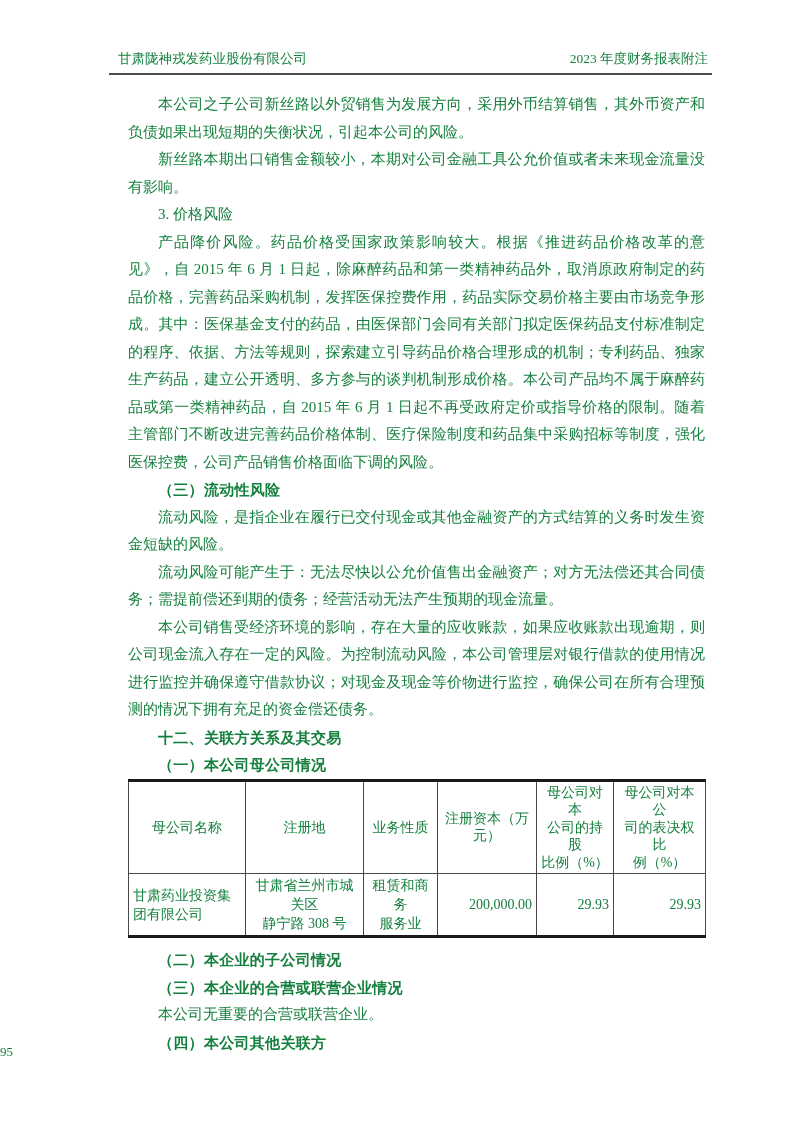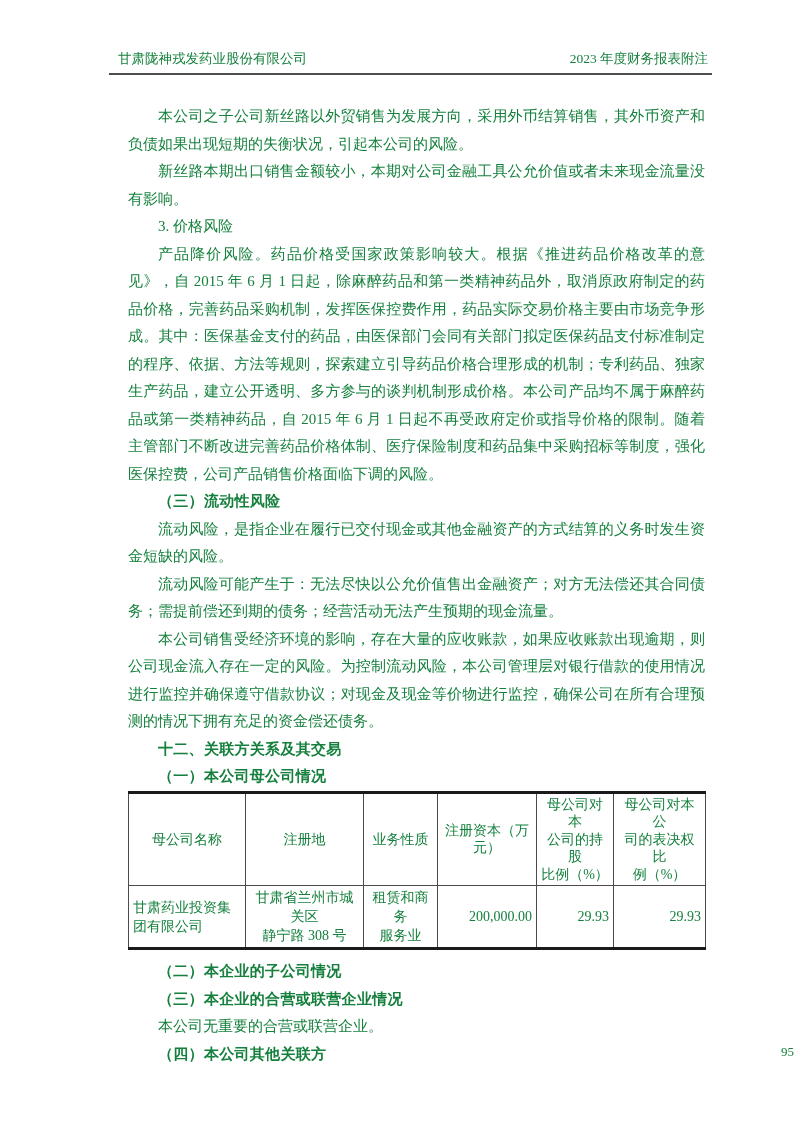--- a/index.html
+++ b/index.html
@@ -15,28 +15,28 @@
   .page-header {
     position:absolute; left:109px; top:50px; width:603px;
     box-sizing:border-box;
     display:flex; justify-content:space-between; align-items:flex-end;
     padding:0 4px 5px 9px;
     border-bottom:2px solid #4d4d4d;
     font-size:13.5px; line-height:18px;
     white-space:nowrap;
   }
   .content {
-    position:absolute; left:128px; top:103px; width:577px;
+    position:absolute; left:128px; top:91px; width:577px;
     font-size:15px; line-height:27.5px;
   }
   .content p { margin:0; text-indent:2em; text-align:justify; }
   .h {
     margin:0; text-indent:2em;
     font-weight:700;
-    font-family:Liberation Serif, serif;
+    font-family:Liberation Sans, sans-serif;
     font-size:15px; line-height:27.5px;
     letter-spacing:0.3px;
   }
   table.parent-table {
     width:577px; table-layout:fixed;
     border-collapse:collapse;
     border-top:3px solid #1a1a1a;
     border-bottom:3px solid #1a1a1a;
     font-size:14px;
   }
@@ -55,21 +55,21 @@
   }
   table.parent-table tbody tr { height:57px; }
   table.parent-table tbody td { line-height:19px; }
   .cl { display:block; }
   td.al { text-align:left; padding-left:7px; }
   td.ac { text-align:center; }
   td.ar { text-align:right; padding-right:5px; }
   .after-table { margin-top:8px; }
   .page-footer {
     position:absolute; top:1044px; left:0; width:794px;
-    text-align:right; font-size:13px; line-height:16px;
+    text-align:left; font-size:13px; line-height:16px;
   }
 </style>
 </head>
 <body>
 
 <div class="page">
 
   <div class="page-header">
     <span>甘肃陇神戎发药业股份有限公司</span>
     <span>2023 年度财务报表附注</span>

